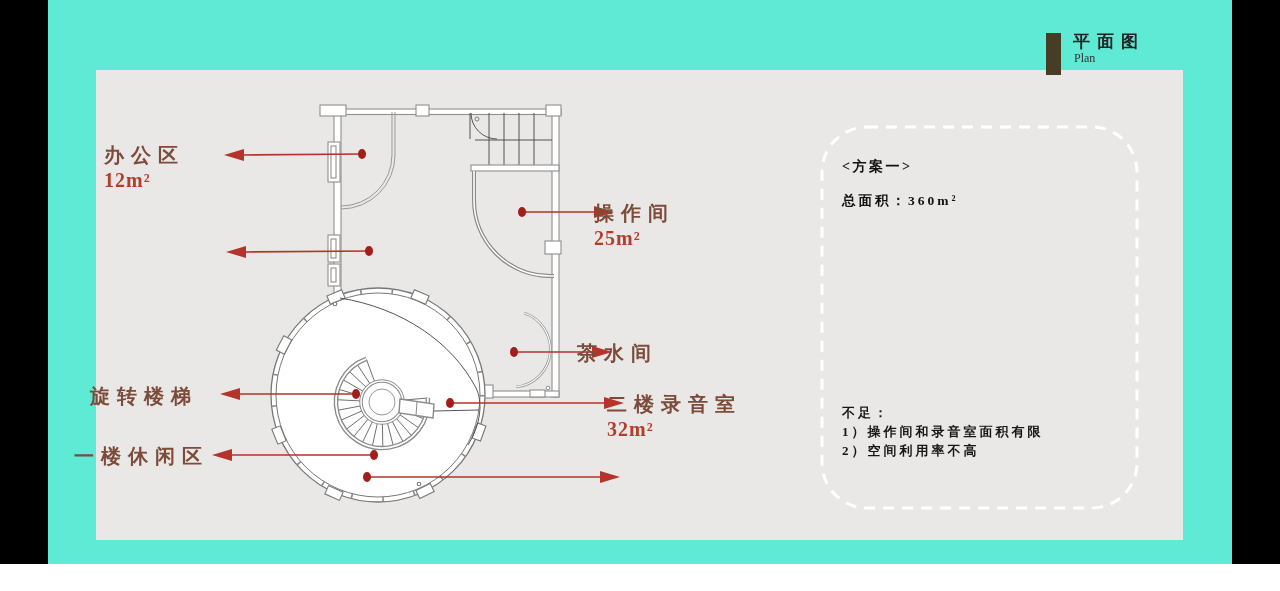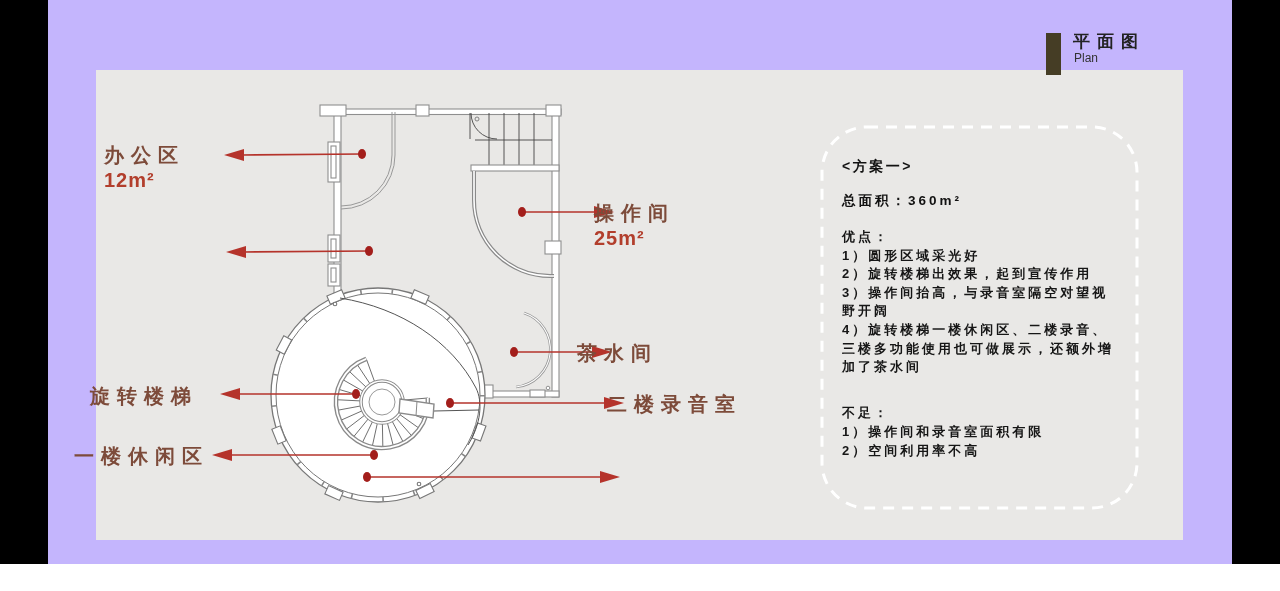--- a/index.html
+++ b/index.html
@@ -1,17 +1,17 @@
 <!DOCTYPE html>
 <html><head>
 <meta charset="utf-8">
 <style>
   html,body{margin:0;padding:0;background:#fff;}
-  .screen{position:relative;width:1280px;height:564px;background:#c4b5fd;overflow:hidden;
-          font-family:Liberation Sans, sans-serif;}
+  .screen{position:relative;width:1280px;height:564px;background:#5eead4;overflow:hidden;
+          font-family:Liberation Serif, serif;}
   .letterbox{position:absolute;top:0;width:48px;height:591px;background:#000;}
   .letterbox.left{left:0;}
   .letterbox.right{right:0;}
   .content-panel{position:absolute;left:96px;top:70px;width:1087px;height:470px;background:#e9e8e6;}
   
   .hdr-bar{position:absolute;left:1046px;top:33px;width:15px;height:42px;background:#453d25;}
   .hdr-cn{position:absolute;left:1073px;top:30px;font-size:17px;font-weight:600;color:#222;letter-spacing:7px;}
   .hdr-en{position:absolute;left:1074px;top:51px;font-size:12px;color:#333;}
   
   .plan-svg{position:absolute;left:0;top:0;width:1280px;height:591px;}
@@ -183,37 +183,31 @@
   </div>
   <div class="plan-label" style="left:594px;top:201px;width:170px;">
     <div class="cn">操作间</div>
     <div class="area">25m²</div>
   </div>
   <div class="plan-label" style="left:577px;top:341px;width:170px;">
     <div class="cn">茶水间</div>
   </div>
   <div class="plan-label" style="left:607px;top:392px;width:170px;">
     <div class="cn">二楼录音室</div>
+    <div class="area">32m²</div>
   </div>
   <div class="plan-label" style="left:90px;top:384px;width:170px;">
     <div class="cn">旋转楼梯</div>
   </div>
   <div class="plan-label" style="left:74px;top:444px;width:170px;">
     <div class="cn">一楼休闲区</div>
   </div>
 
   <div class="scheme-title scheme">&lt;方案一&gt;</div>
   <div class="scheme-total scheme">总面积：360m²</div>
-  <div class="scheme-block pros-block scheme">
-    <div>优点：</div>
-    <div>1）圆形区域采光好</div>
-    <div>2）旋转楼梯出效果，起到宣传作用</div>
-    <div>3）操作间抬高，与录音室隔空对望视野开阔</div>
-    <div>4）旋转楼梯一楼休闲区、二楼录音、三楼多功能使用也可做展示，还额外增加了茶水间</div>
-  </div>
   <div class="scheme-block cons-block scheme">
     <div>不足：</div>
     <div>1）操作间和录音室面积有限</div>
     <div>2）空间利用率不高</div>
   </div>
 
   <div class="letterbox left"></div>
   <div class="letterbox right"></div>
   <div class="home-indicator"></div>
 </div>

